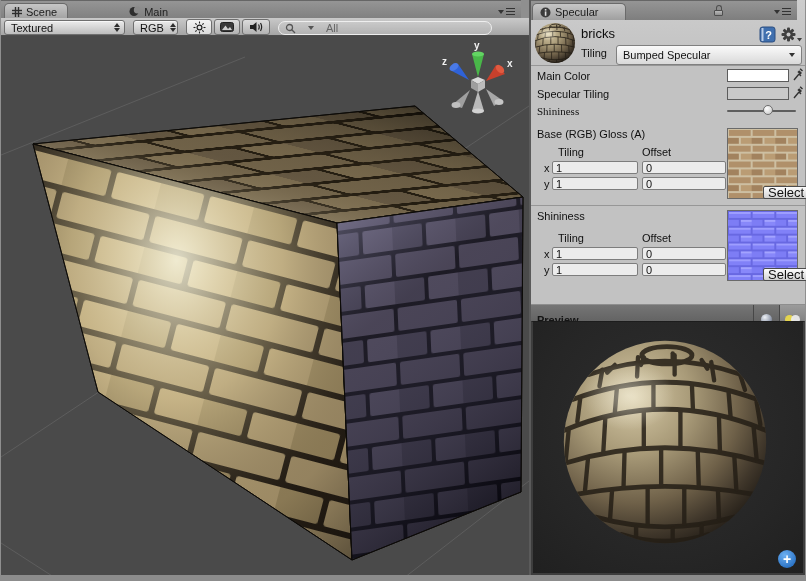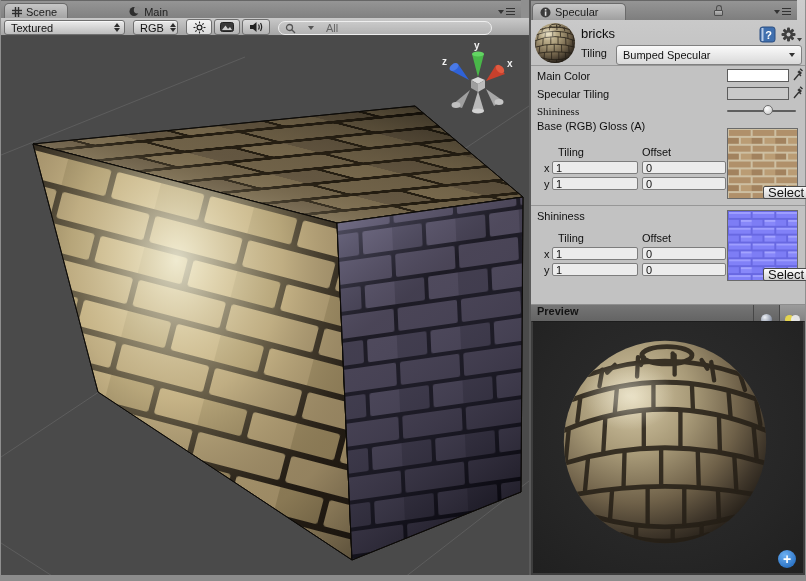--- a/index.html
+++ b/index.html
@@ -72,21 +72,21 @@
   .mini-field { position:absolute; height:13px; border:1px solid #7d7d7d; border-radius:2px;
       background:#ececec; font-size:11px; font-family:"Liberation Sans",sans-serif;
       padding:0 3px; color:#111; }
   .tex-thumb { position:absolute; left:196px; width:71px; height:71px; border:1px solid #6a6a6a; }
   .select-btn { position:absolute; font-size:13px; line-height:11px; padding:0 4px;
       background:linear-gradient(#fdfdfd,#d2d2d2); border:1px solid #4c4c4c; border-radius:2px; color:#111; }
   .axis-mini { position:absolute; font-size:11px; color:#101010; }
 
   #preview-header { position:absolute; left:0; top:304px; right:0; height:31px;
       background:linear-gradient(#757575,#565656); border-top:1px solid #8e8e8e;
-      border-bottom:1px solid #3e3e3e; display:flex; }
+      border-bottom:1px solid #3e3e3e; display:flex; align-items:center; }
   #preview-title { font-weight:bold; color:#141414; padding-left:6px; flex:1; }
   .ph-btn { width:26px; height:100%; border-left:1px solid #474747; display:flex;
       align-items:center; justify-content:center; }
   .ph-btn.active { background:linear-gradient(#9b9b9b,#6e6e6e); }
   .ball-ico { width:11px; height:11px; border-radius:50%;
       background:radial-gradient(circle at 35% 30%,#eef1f6,#9aa2b2 55%,#5c6372); }
   .lit-ico { position:relative; width:16px; height:10px; }
   .lit-ico i { position:absolute; width:9px; height:9px; border-radius:50%; top:0; }
   .lit-ico .c1 { left:0; background:#e4d44e; }
   .lit-ico .c2 { left:6px; background:#e9e9e9; opacity:.95; }
@@ -415,21 +415,21 @@
     <svg class="dropper" style="top:67px;" viewBox="0 0 10 14">
       <path d="M1 13 L6 7 M6 7 L8 9" stroke="#333" stroke-width="1.4" fill="none"></path>
       <path d="M6.2 3.2 L9 6 L7.2 7.8 L4.4 5 Z" fill="#333"></path>
       <path d="M7.6 1.2 L10 3.6 L9 4.6 L6.6 2.2 Z" fill="#333"></path>
     </svg>
 
     <div class="ilabel" style="top:87px;font-family:Liberation Serif, serif;">Shininess</div>
     <div class="slider-track" style="top:92px;"></div>
     <div class="slider-knob" style="left:232px; top:87px;"></div>
 
-    <div class="ilabel" style="top:102px;">Base (RGB) Gloss (A)</div>
+    <div class="ilabel" style="top:110px;">Base (RGB) Gloss (A)</div>
     <svg class="tex-thumb" style="top:110px;" viewBox="0 0 70 70">
       <defs>
         <pattern id="pBase" width="24" height="16" patternUnits="userSpaceOnUse">
           <rect width="24" height="16" fill="#cdbfa2"></rect>
           <rect x="1" y="1" width="22" height="6" fill="#b0906a"></rect>
           <rect x="-11" y="9" width="22" height="6" fill="#a2825e"></rect>
           <rect x="13" y="9" width="22" height="6" fill="#ba9c74"></rect>
         </pattern>
       </defs>
       <rect width="70" height="70" fill="url(#pBase)"></rect>

